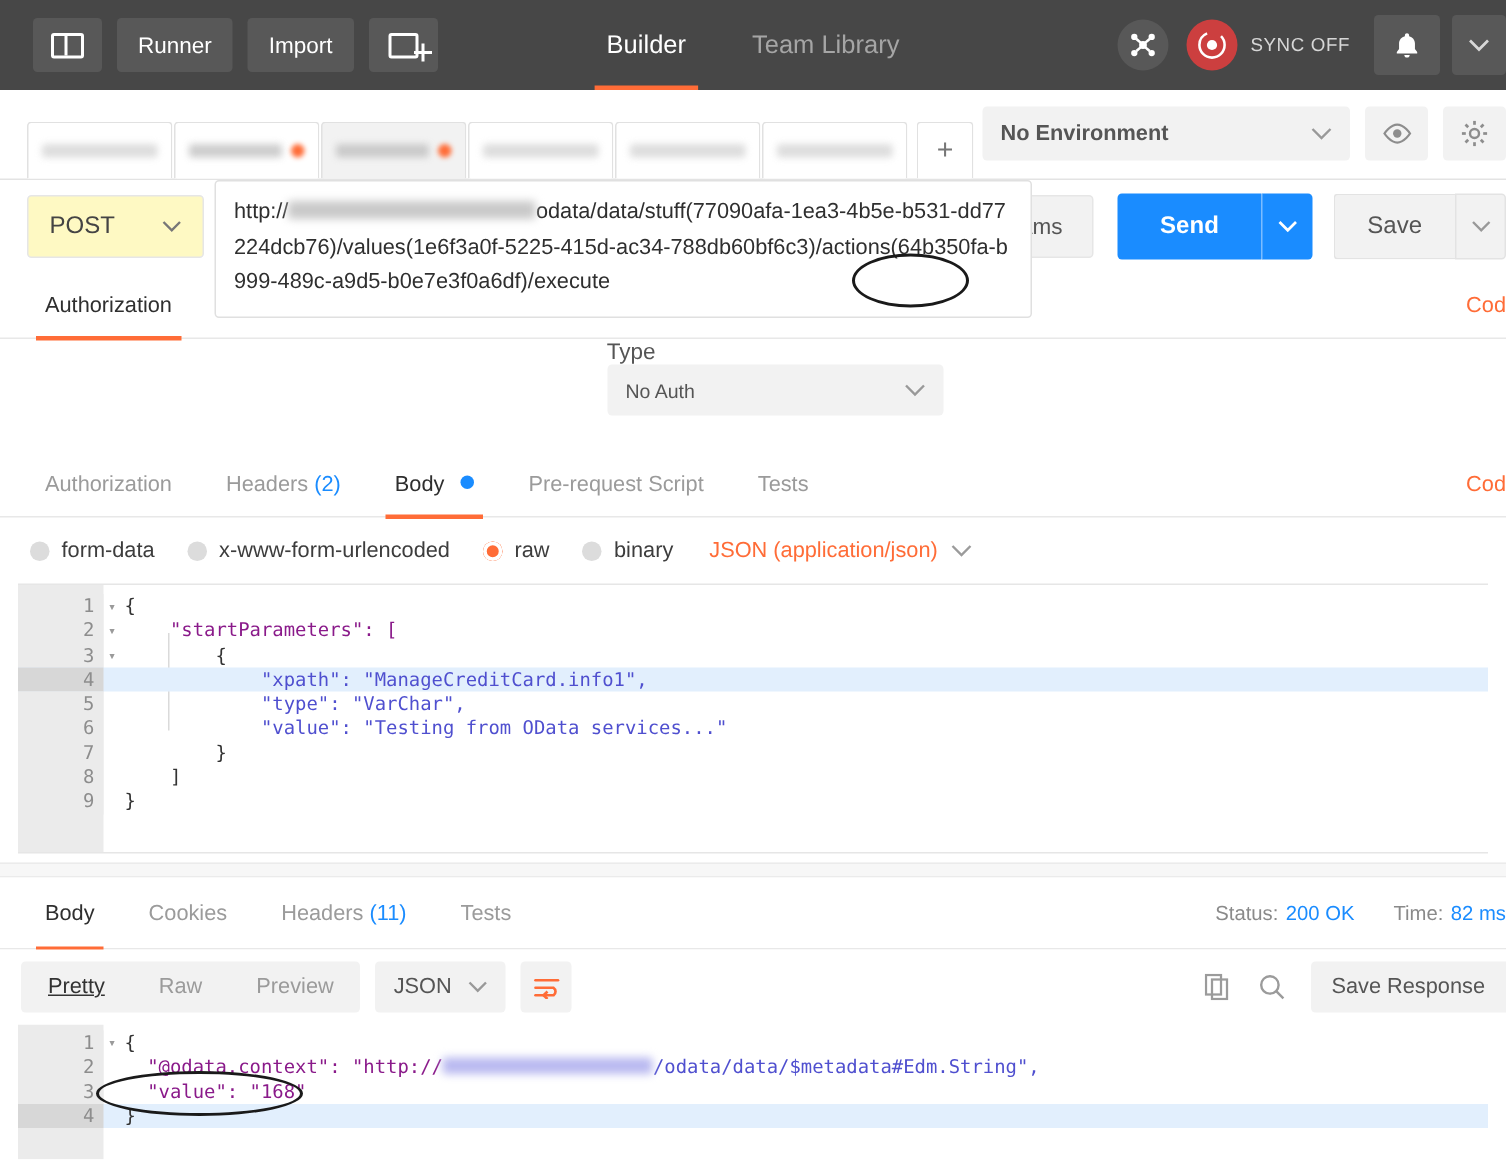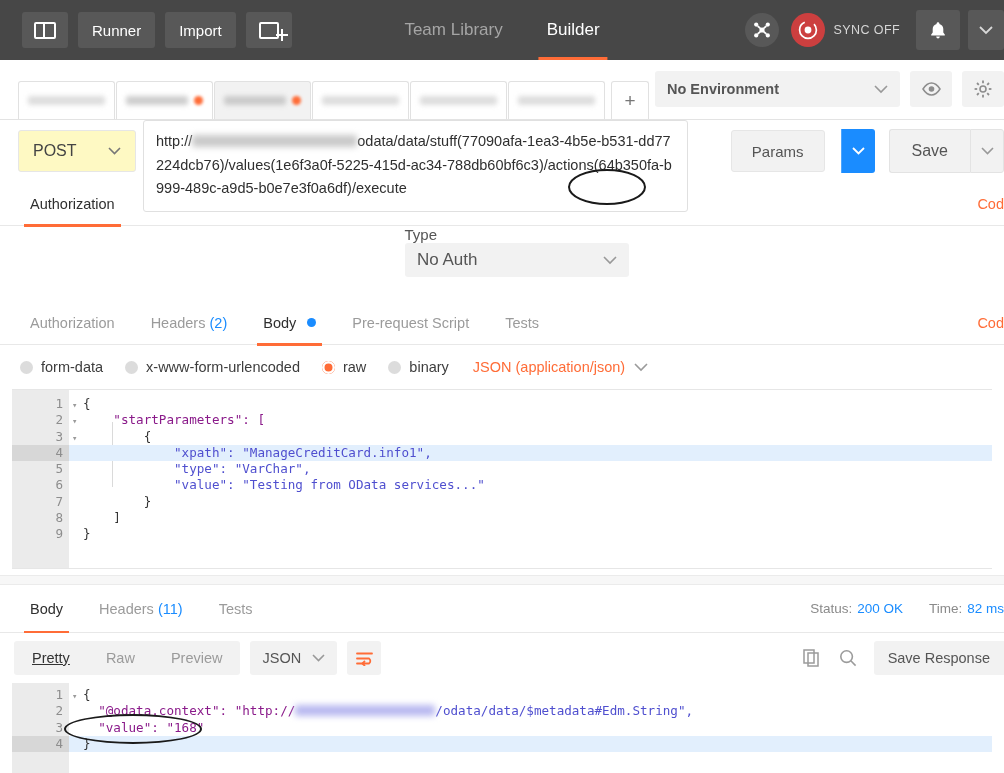--- a/index.html
+++ b/index.html
@@ -378,21 +378,21 @@
     background: #fff;
     flex-direction: column;
   }
   .auth-label { font-size: 15px; color: #555; width: 225px; }
   .auth-select {
     width: 224px; height: 34px;
     background: #f2f2f2;
     border-radius: 3px;
     display: flex; align-items: center; justify-content: space-between;
     padding: 0 12px;
-    font-size: 17px; color: #555;
+    font-size: 13px; color: #555;
     cursor: pointer;
   }
 
   
   .radio-row {
     height: 44px;
     display: flex;
     align-items: center;
     padding-left: 20px;
     background: #fff;
@@ -560,22 +560,22 @@
   <div class="tb-btn">Runner</div>
   <div class="tb-btn">Import</div>
   <div class="tb-btn icon-only">
     <span class="newtab-glyph">
       <span class="plus-v"></span>
         <span class="plus-h"></span>
     </span>
   </div>
 
   <div class="nav-tabs">
+    <div class="nav-tab active">Builder</div>
     <div class="nav-tab">Team Library</div>
-    <div class="nav-tab active">Builder</div>
   </div>
 
   <div class="topbar-right">
     <div class="circ-icon">
       <svg width="20" height="20" viewBox="0 0 20 20">
         <circle cx="10" cy="10" r="2.6" fill="#fff"></circle>
         <circle cx="4.2" cy="4.6" r="2.1" fill="#fff"></circle>
         <circle cx="15.8" cy="4.6" r="2.1" fill="#fff"></circle>
         <circle cx="4.2" cy="15.4" r="2.1" fill="#fff"></circle>
         <circle cx="15.8" cy="15.4" r="2.1" fill="#fff"></circle>
@@ -664,20 +664,21 @@
 <div class="urlrow">
   <div class="method-box">
     <span>POST</span>
     <svg width="13" height="8" viewBox="0 0 13 8">
       <polyline points="1,1 6.5,6.5 12,1" fill="none" stroke="#777" stroke-width="1.6"></polyline>
     </svg>
   </div>
   <div class="url-actions">
     <div class="params-btn">Params</div>
     <div class="send-group">
+      <div class="send-btn">Send</div>
       <div class="send-caret">
         <svg width="13" height="8" viewBox="0 0 13 8">
           <polyline points="1,1 6.5,6.5 12,1" fill="none" stroke="#fff" stroke-width="1.8"></polyline>
         </svg>
       </div>
     </div>
     <div class="save-group">
       <div class="save-btn">Save</div>
       <div class="save-caret">
         <svg width="13" height="8" viewBox="0 0 13 8">
@@ -799,20 +800,23 @@
   </div>
 </div>
 
 <div class="thick-sep" style="margin-top:6px;"></div>
 
 <div class="tabbar" style="height:48px;">
   <div class="tab active" style="height:48px;line-height:48px;">
     <span>Body</span>
   </div>
   <div class="tab" style="height:48px;line-height:48px;">
+    <span>Cookies</span>
+  </div>
+  <div class="tab" style="height:48px;line-height:48px;">
     <span>Headers</span>
     <span class="count">(11)</span>
   </div>
   <div class="tab" style="height:48px;line-height:48px;">
     <span>Tests</span>
   </div>
   <div class="status-wrap">
     <div class="grp">
       <span>Status:</span>
       <span class="val">200 OK</span>

